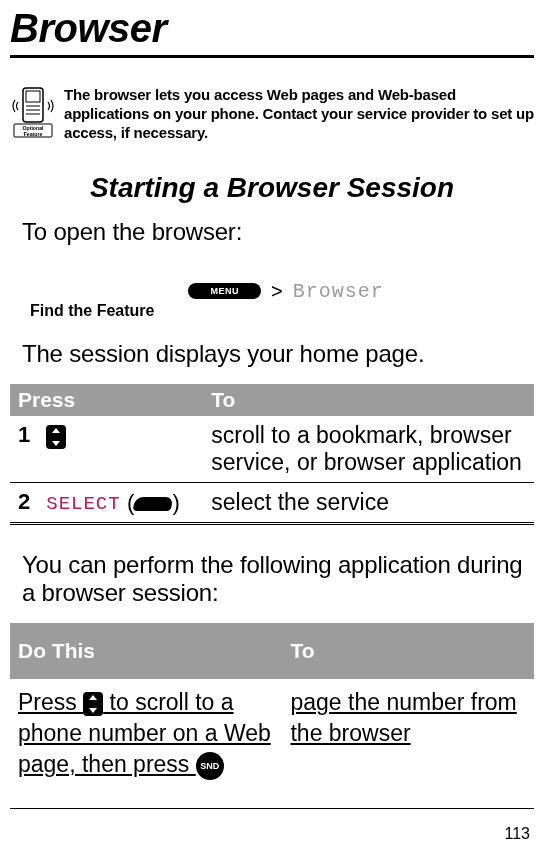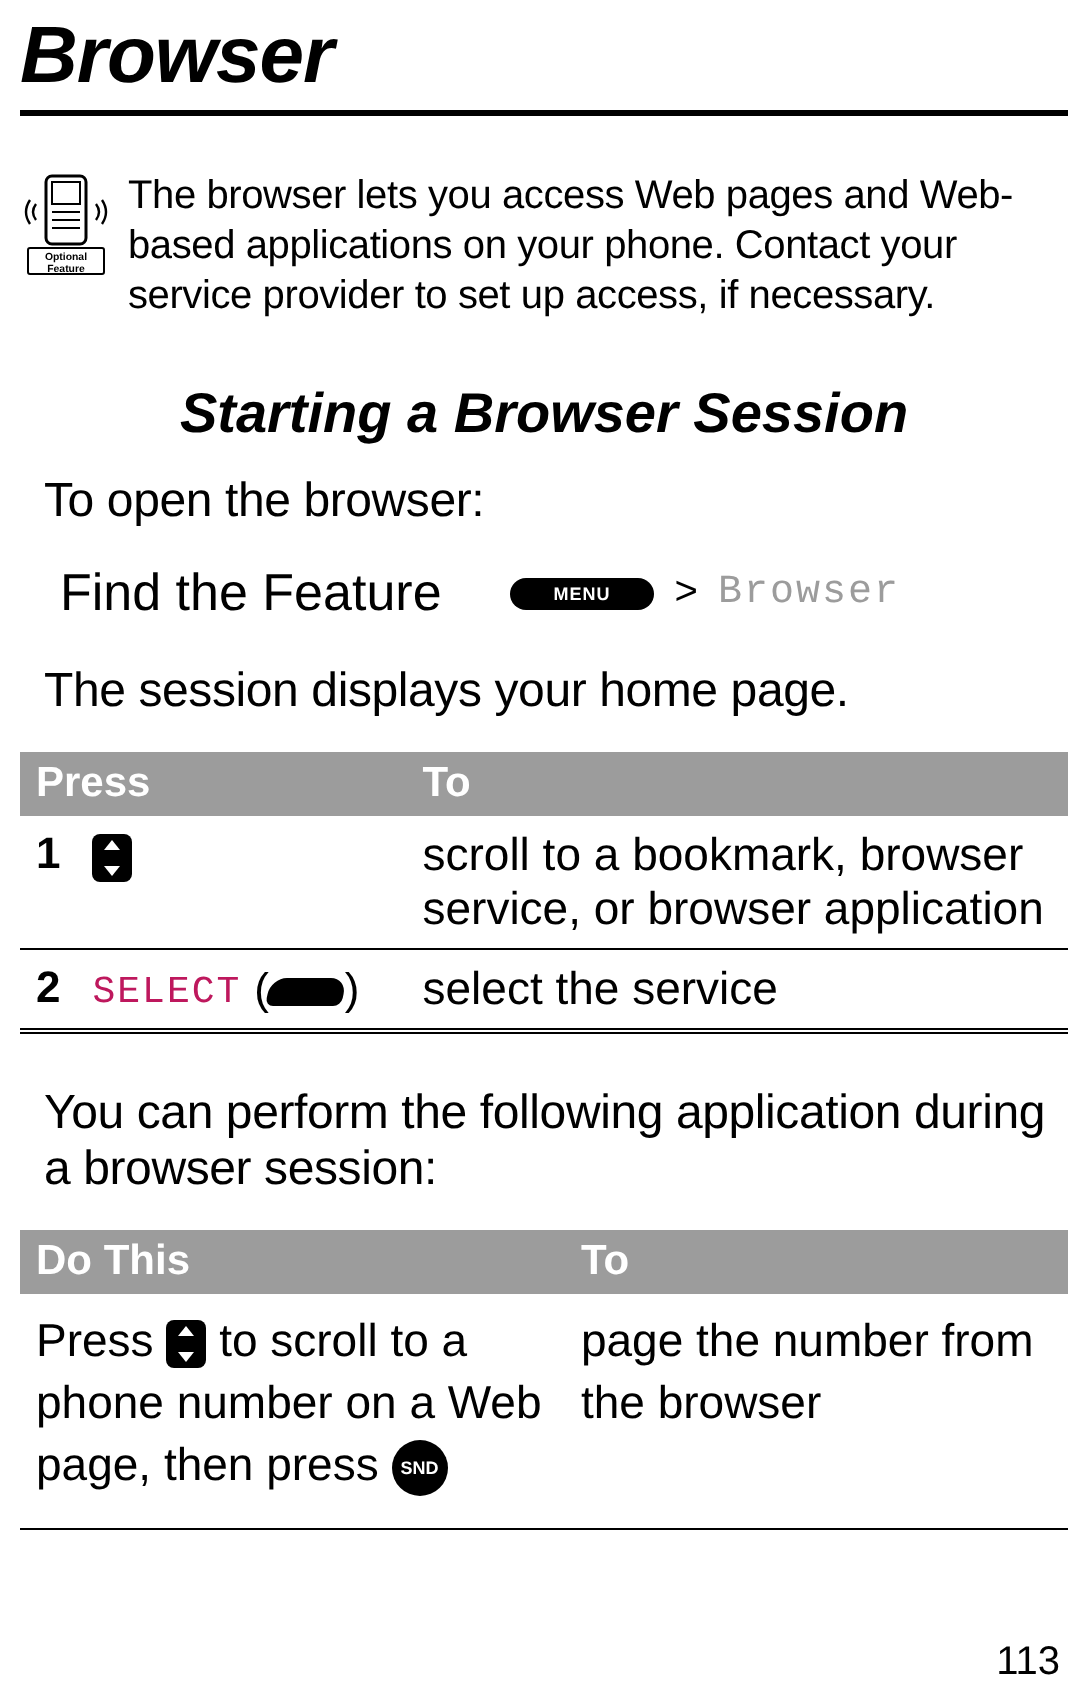--- a/index.html
+++ b/index.html
@@ -33,22 +33,22 @@
   }
   .feature-icon {
     flex: 0 0 auto;
     display: flex;
     flex-direction: column;
     align-items: center;
     width: 46px;
   }
   .feature-icon svg { display: block; }
   .intro-text {
-    font-size: 20px;
-    font-weight: 400;
+    font-size: 15px;
+    font-weight: 700;
     line-height: 1.25;
     letter-spacing: -0.2px;
   }
   .section-heading {
     font-size: 28px;
     font-weight: 700;
     font-style: italic;
     margin: 0 0 14px 0;
     text-align: center;
   }
@@ -58,22 +58,23 @@
     margin: 0 0 16px 12px;
     letter-spacing: -0.2px;
   }
   .find-row {
     display: flex;
     align-items: center;
     margin: 0 0 20px 20px;
     gap: 34px;
   }
   .find-label {
-    font-size: 26px;
-    font-weight: 400;
+    font-size: 16px;
+    font-weight: 700;
+    margin-top: 40px;
   }
   .find-target { display: flex; align-items: center; gap: 6px; }
   .menu-key {
     display: inline-flex;
     align-items: center;
     justify-content: center;
     background: #000;
     color: #fff;
     font-size: 9px;
     font-weight: 700;
@@ -122,29 +123,30 @@
   .double-rule-bottom { border-bottom: 3px double #000; }
 
   
   table.ops { width: 100%; border-collapse: collapse; }
   table.ops th {
     background: #9c9c9c;
     color: #fff;
     font-size: 21px;
     font-weight: 700;
     text-align: left;
-    padding: 4px 8px;
+    padding: 16px 8px;
   }
   table.ops td {
     font-size: 23px;
     font-weight: 300;
-    padding: 8px 8px 16px 8px;
+    padding: 8px 8px 28px 8px;
     vertical-align: top;
     border-bottom: 1px solid #000;
     line-height: 1.35;
+    text-decoration: underline;
   }
   .do-col { width: 52%; }
 
   .inline-icon { display: inline-block; vertical-align: middle; }
   .nav-key {
     display: inline-flex;
     width: 20px; height: 24px;
     background: #000;
     border-radius: 4px;
     flex-direction: column;
@@ -179,21 +181,21 @@
     border-radius: 50%;
     font-size: 9px;
     font-weight: 700;
     vertical-align: middle;
   }
 
   .page-num {
     position: absolute;
     bottom: 8px;
     right: 14px;
-    font-size: 20px;
+    font-size: 16px;
     font-weight: 300;
   }
 </style>
 </head>
 <body>
 
 <div class="title">Browser</div>
 <hr class="title-rule">
 
 <div class="intro-row">

